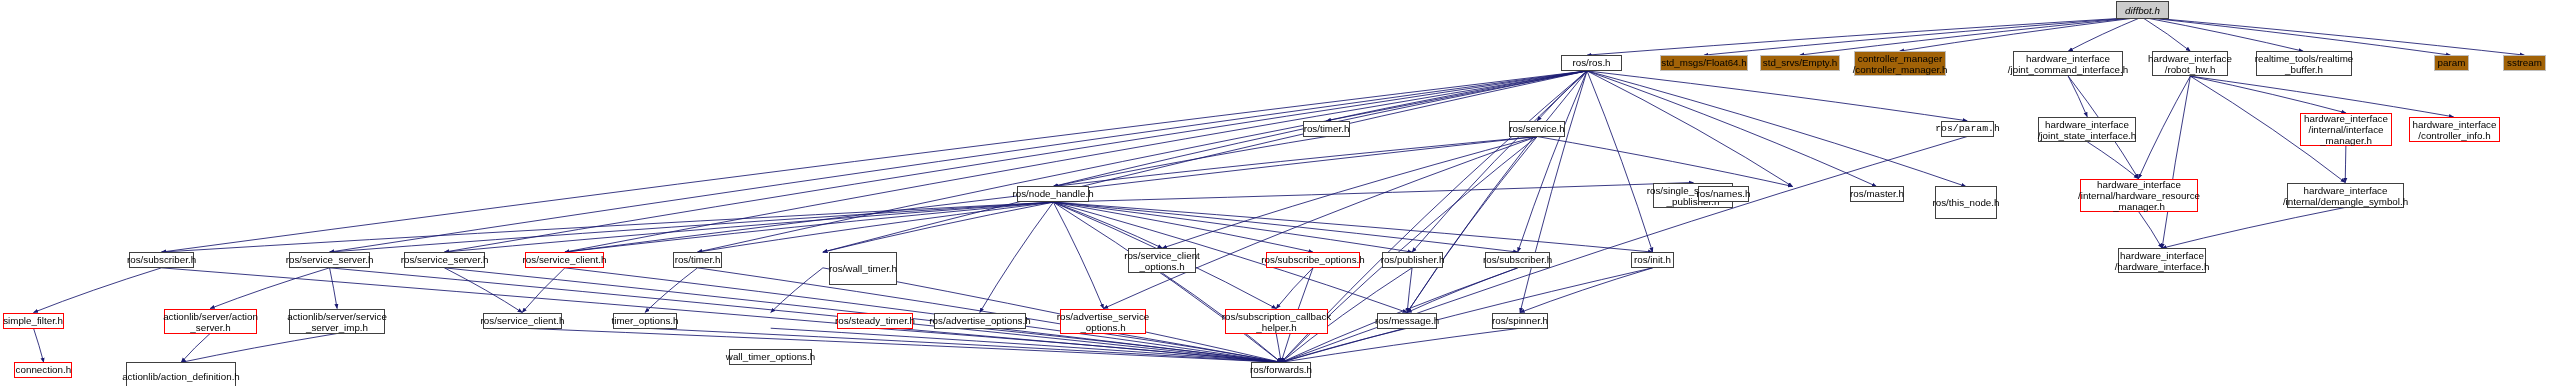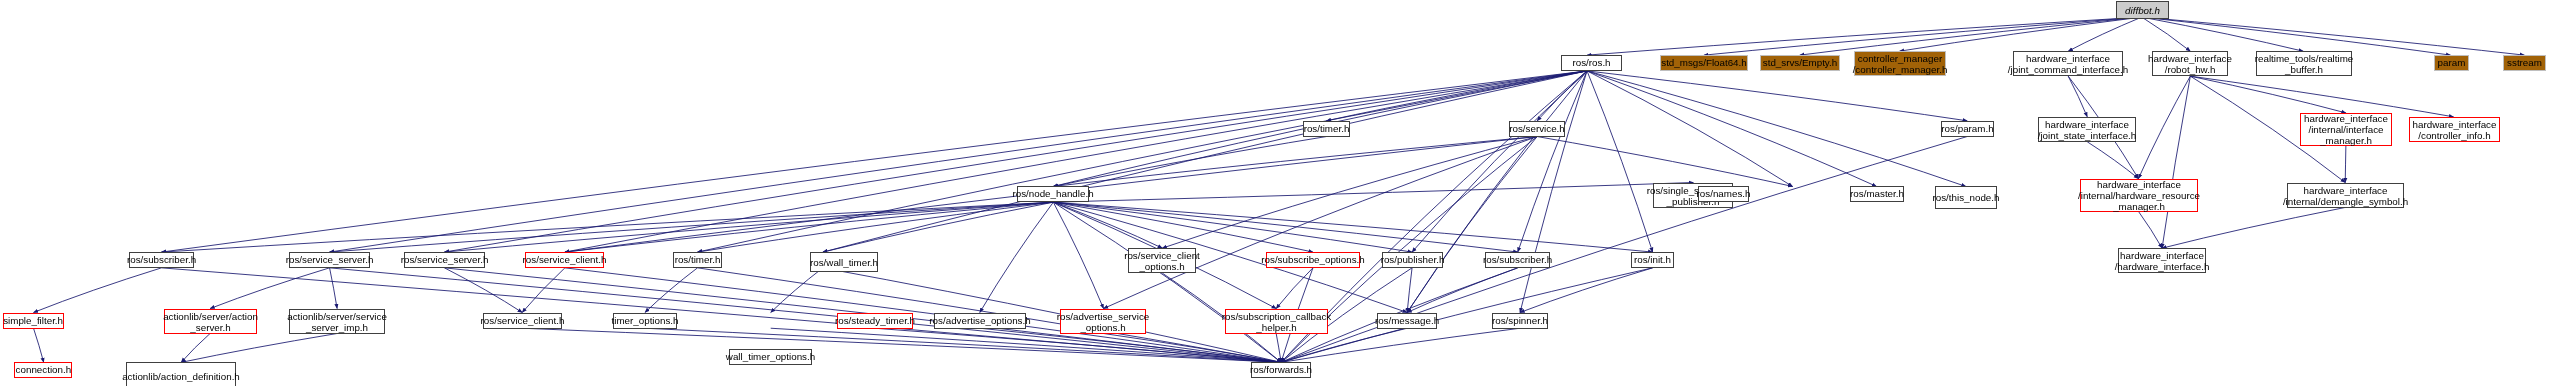--- a/index.html
+++ b/index.html
@@ -147,45 +147,45 @@
       <div class="node normal" style="left: 2013px; top: 51px; width: 110px; height: 25px;">hardware_interface
 /joint_command_interface.h</div>
       <div class="node normal" style="left: 2152px; top: 51px; width: 76px; height: 25px;">hardware_interface
 /robot_hw.h</div>
       <div class="node normal" style="left: 2256px; top: 51px; width: 96px; height: 25px;">realtime_tools/realtime
 _buffer.h</div>
       <div class="node grey" style="left: 2434px; top: 55px; width: 35px; height: 15.8px;">param</div>
       <div class="node grey" style="left: 2503px; top: 55px; width: 43px; height: 15.8px;">sstream</div>
       <div class="node normal" style="left: 1303px; top: 121px; width: 47px; height: 15.8px;">ros/timer.h</div>
       <div class="node normal" style="left: 1509px; top: 121px; width: 56px; height: 15.8px;">ros/service.h</div>
-      <div class="node normal" style="left: 1941px; top: 121px; width: 53px; height: 15.8px;">ros/param.h</div>
+      <div class="node normal" style="left: 1941px; top: 121px; width: 53px; height: 15.8px; font-family: Liberation Mono, monospace;">ros/param.h</div>
       <div class="node normal" style="left: 2038px; top: 117px; width: 98px; height: 25px;">hardware_interface
 /joint_state_interface.h</div>
       <div class="node red" style="left: 2300px; top: 113px; width: 92px; height: 33px;">hardware_interface
 /internal/interface
 _manager.h</div>
       <div class="node red" style="left: 2409px; top: 117px; width: 91px; height: 25px;">hardware_interface
 /controller_info.h</div>
       <div class="node normal" style="left: 1017px; top: 186px; width: 72px; height: 15.8px;">ros/node_handle.h</div>
       <div class="node normal" style="left: 1653px; top: 183px; width: 80px; height: 25px;">ros/single_subscriber
 _publisher.h</div>
       <div class="node normal" style="left: 1698px; top: 186px; width: 51px; height: 15.8px;">ros/names.h</div>
       <div class="node normal" style="left: 1850px; top: 186px; width: 54px; height: 15.8px;">ros/master.h</div>
-      <div class="node normal" style="left: 1935px; top: 186px; width: 62px; height: 23px;">ros/this_node.h</div>
+      <div class="node normal" style="left: 1935px; top: 186px; width: 62px; height: 33px;">ros/this_node.h</div>
       <div class="node red" style="left: 2080px; top: 179px; width: 118px; height: 33px;">hardware_interface
 /internal/hardware_resource
 _manager.h</div>
       <div class="node normal" style="left: 2287px; top: 183px; width: 117px; height: 25px;">hardware_interface
 /internal/demangle_symbol.h</div>
       <div class="node normal" style="left: 129px; top: 252px; width: 65px; height: 15.8px;">ros/subscriber.h</div>
       <div class="node normal" style="left: 289px; top: 252px; width: 81px; height: 15.8px;">ros/service_server.h</div>
       <div class="node normal" style="left: 404px; top: 252px; width: 81px; height: 15.8px;">ros/service_server.h</div>
       <div class="node red" style="left: 525px; top: 252px; width: 79px; height: 15.8px;">ros/service_client.h</div>
       <div class="node normal" style="left: 673px; top: 252px; width: 49px; height: 15.8px;">ros/timer.h</div>
-      <div class="node normal" style="left: 810px; top: 252px; width: 68px; height: 20px;">ros/wall_timer.h</div>
+      <div class="node normal" style="left: 829px; top: 252px; width: 68px; height: 33px;">ros/wall_timer.h</div>
       <div class="node normal" style="left: 1128px; top: 248px; width: 68px; height: 25px;">ros/service_client
 _options.h</div>
       <div class="node red" style="left: 1266px; top: 252px; width: 94px; height: 15.8px;">ros/subscribe_options.h</div>
       <div class="node normal" style="left: 1382px; top: 252px; width: 61px; height: 15.8px;">ros/publisher.h</div>
       <div class="node normal" style="left: 1485px; top: 252px; width: 65px; height: 15.8px;">ros/subscriber.h</div>
       <div class="node normal" style="left: 1631px; top: 252px; width: 43px; height: 15.8px;">ros/init.h</div>
       <div class="node normal" style="left: 2118px; top: 248px; width: 88px; height: 25px;">hardware_interface
 /hardware_interface.h</div>
       <div class="node red" style="left: 2.6px; top: 313px; width: 61px; height: 15.8px;">simple_filter.h</div>
       <div class="node red" style="left: 164px; top: 309px; width: 93px; height: 25px;">actionlib/server/action

